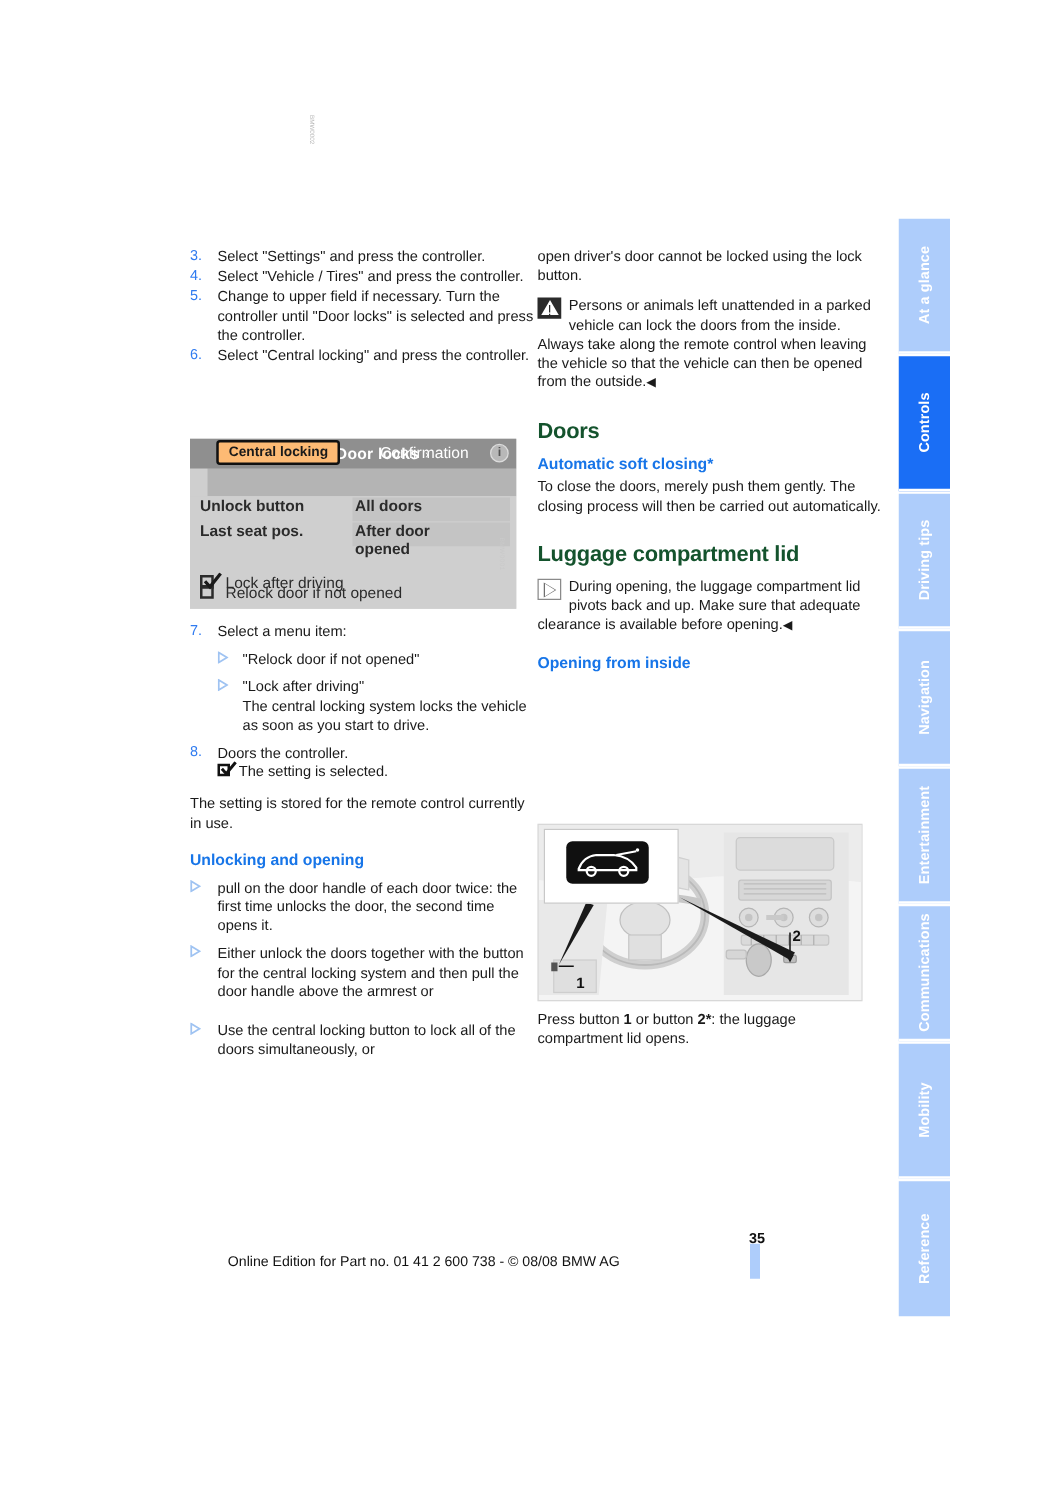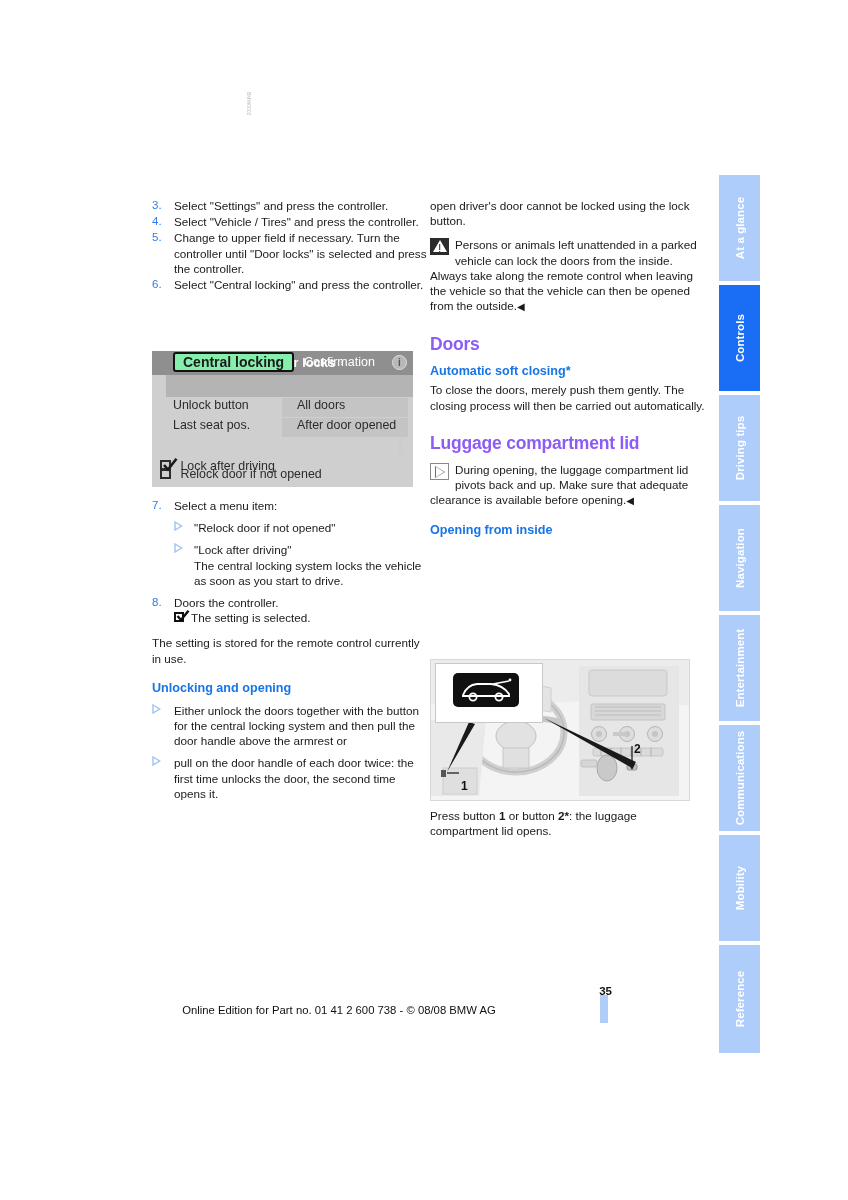--- a/index.html
+++ b/index.html
@@ -49,21 +49,21 @@
   .sub .tri { flex:0 0 20px; padding-top:1px; }
   .sub .txt { flex:1; }
   .tri svg { display:block; }
 
   .bullet { display:flex; margin-top:7px; }
   .bullet .tri { flex:0 0 22px; padding-top:1px; }
   .bullet .txt { flex:1; }
 
   
   h2.section {
-    color:#8b5cf6; font-size:17.5px; font-weight:bold;
+    color:#14532d; font-size:17.5px; font-weight:bold;
     margin:0 0 9px 0; line-height:20px; letter-spacing:-0.2px;
   }
   h3.sub-section {
     color:#1775e8; font-size:12.6px; font-weight:bold;
     margin:0 0 3px 0; line-height:16px;
   }
   p { margin:0; }
   .para { margin-top:0px; }
   .spacer-s { height:9px; }
   .spacer-m { height:14px; }
@@ -130,32 +130,32 @@
     position:absolute; right:6px; top:4px; width:15px; height:15px;
     border-radius:50%; background:#b8b8b8; border:1px solid #dcdcdc;
     color:#555; font-size:10px; text-align:center; line-height:14px; font-weight:bold;
   }
   .idrive .tabrow {
     position:absolute; left:0; top:24px; width:261px; height:22px;
     background:#b4b4b4;
   }
   .idrive .tabA {
     position:absolute; left:21px; top:1px; height:20px; padding:0 8px;
-    background:#86efac; border:2px solid #111; border-radius:3px;
-    color:#1a1a1a; font-size:14px; font-weight:bold; line-height:17px;
+    background:#fdba74; border:2px solid #111; border-radius:3px;
+    color:#1a1a1a; font-size:11px; font-weight:bold; line-height:17px;
   }
   .idrive .tabB {
     position:absolute; left:152px; top:2px; height:19px;
     color:#ffffff; font-size:12.5px; font-weight:normal; line-height:18px;
   }
   .idrive .leftstub { position:absolute; left:0; top:24px; width:14px; height:22px; background:#cfcfcf;}
   .idrive .rows { position:absolute; left:0; top:46px; width:261px; height:90px; background:#cfcfcf; }
   .idrive .row {
-    position:absolute; left:13px; width:239px; height:20px;
-    font-size:12.4px; color:#2b2b2b;
+    position:absolute; left:0; width:239px; height:20px;
+    font-size:12.4px; color:#2b2b2b;font-weight:bold;
   }
   .idrive .row .k { position:absolute; left:8px; top:1px; }
   .idrive .row .v { position:absolute; left:132px; top:1px; }
   .idrive .rowshade { position:absolute; left:130px; width:126px; height:19px; background:#c4c4c4; }
   .idrive .chkrow { position:absolute; left:8px; font-size:12.4px; color:#2b2b2b; }
   .idrive .cbox { display:inline-block; width:11px; height:11px; border:2px solid #2b2b2b; vertical-align:-1px; margin-right:6px; position:relative;}
   .idrive .cbox.checked .tk { position:absolute; left:1px; top:-4px; }
   .watermark-v {
     position:absolute; left:404px; top:430px;
     font-size:5.2px; color:#c9c9c9; letter-spacing:0.3px;
@@ -352,33 +352,41 @@
 
     <div class="spacer-m"></div>
     <h3 class="sub-section">Unlocking and opening</h3>
 
     <div class="bullet">
       <span class="tri">
         <svg width="9" height="10" viewBox="0 0 9 10">
             <path d="M1 1 L7.6 5 L1 9 Z" fill="none" stroke="#9fc3f2" stroke-width="1.4"></path>
           </svg>
       </span>
-      <span class="txt">Either unlock the doors together with the button for the central locking system and then pull the door handle above the armrest or</span>
+      <span class="txt">pull on the door handle of each door twice: the first time unlocks the door, the second time opens it.</span>
     </div>
     <div class="bullet">
       <span class="tri">
         <svg width="9" height="10" viewBox="0 0 9 10">
             <path d="M1 1 L7.6 5 L1 9 Z" fill="none" stroke="#9fc3f2" stroke-width="1.4"></path>
           </svg>
       </span>
-      <span class="txt">pull on the door handle of each door twice: the first time unlocks the door, the second time opens it.</span>
+      <span class="txt">Either unlock the doors together with the button for the central locking system and then pull the door handle above the armrest or</span>
     </div>
 
     <div class="spacer-m"></div>
 
+    <div class="bullet" style="margin-top:2px;">
+      <span class="tri">
+        <svg width="9" height="10" viewBox="0 0 9 10">
+            <path d="M1 1 L7.6 5 L1 9 Z" fill="none" stroke="#9fc3f2" stroke-width="1.4"></path>
+          </svg>
+      </span>
+      <span class="txt">Use the central locking button to lock all of the doors simultaneously, or</span>
+    </div>
   </div>
 
   <div class="col col-right">
 
     <p class="para">open driver's door cannot be locked using the lock button.</p>
 
     <div class="note">
       <span class="ico">
         <span class="warn-ico">
             <span class="t"></span>

